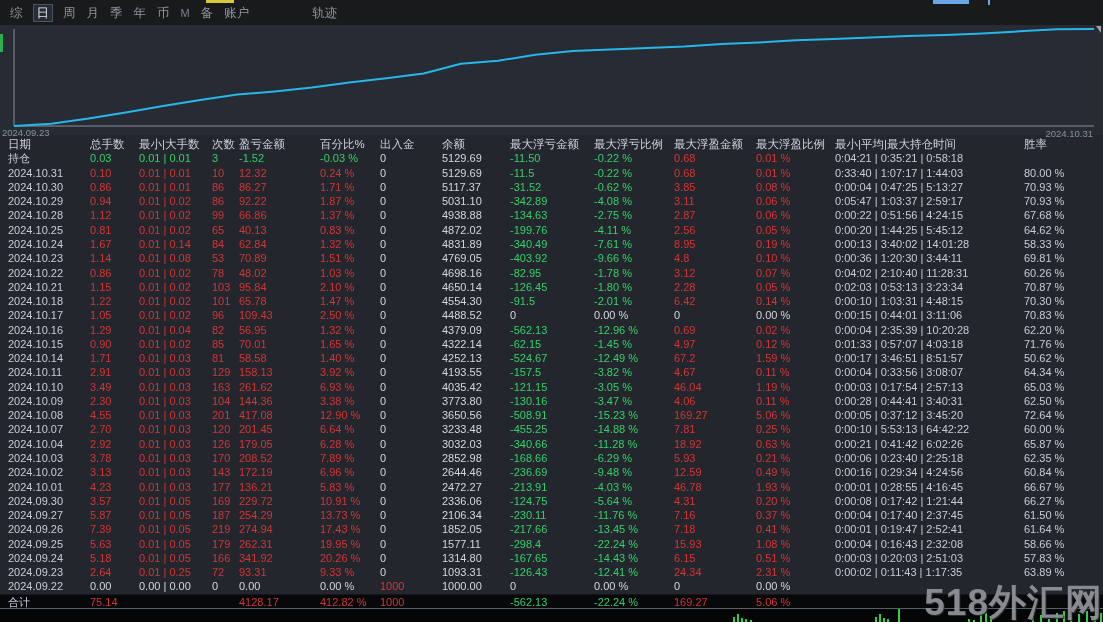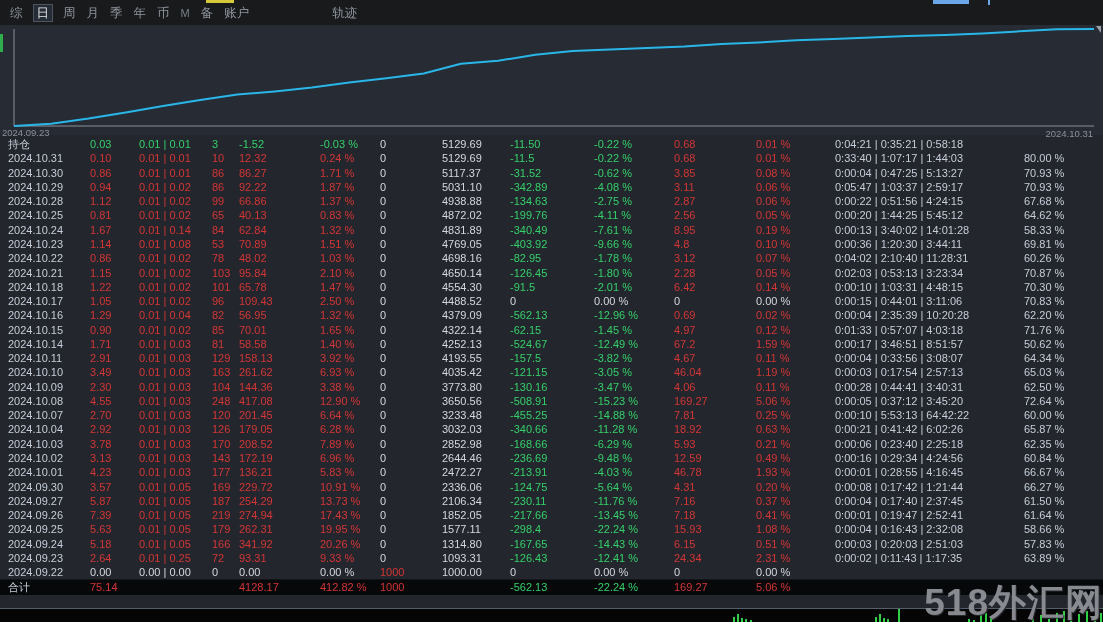--- a/index.html
+++ b/index.html
@@ -54,39 +54,55 @@
       <span class="tab">综</span>
       <span class="tab active">日</span>
       <span class="tab">周</span>
       <span class="tab">月</span>
       <span class="tab">季</span>
       <span class="tab">年</span>
       <span class="tab">币</span>
       <span class="tab small">M</span>
       <span class="tab">备</span>
       <span class="tab">账户</span>
-      <span class="tab" style="margin-left: 72px;">轨迹</span>
+      <span class="tab" style="margin-left: 52px;">轨迹</span>
     </div>
   <div id="frag-yellow" class="frag"></div>
   <div id="frag-blue" class="frag"></div>
   <div id="frag-blue2" class="frag"></div>
 
   <div id="chartpane">
     <div id="greensliver"></div>
     <svg id="chartsvg" width="1103" height="110" viewBox="0 0 1103 110">
       <line x1="14" y1="4" x2="14" y2="101" stroke="#8a8f98" stroke-width="1"></line>
       <line x1="14" y1="101" x2="1094" y2="101" stroke="#8a8f98" stroke-width="1"></line>
       <polyline id="curve" fill="none" stroke="#29b6e8" stroke-width="2" stroke-linejoin="round" points="14.0,101.0 51.2,98.8 88.5,93.6 125.7,87.4 163.0,81.0 200.2,75.0 237.4,69.6 274.7,66.4 311.9,62.4 349.2,57.5 386.4,53.3 423.7,48.5 460.9,38.7 498.1,35.8 535.4,29.7 572.6,26.0 609.9,24.6 647.1,23.0 684.3,21.6 721.6,19.1 758.8,17.5 796.1,15.3 833.3,14.1 870.6,12.5 907.8,11.0 945.0,10.1 982.3,8.5 1019.5,6.3 1056.8,4.3 1094.0,4.0"></polyline>
     </svg>
     <div id="curve-end"></div>
     <div id="lbl-start" class="axis-label">2024.09.23</div>
     <div id="lbl-end" class="axis-label">2024.10.31</div>
   </div>
 
   <div id="table">
+      <div class="tr head">
+        <div class="td ">日期</div>
+        <div class="td ">总手数</div>
+        <div class="td ">最小|大手数</div>
+        <div class="td ">次数</div>
+        <div class="td ">盈亏金额</div>
+        <div class="td ">百分比%</div>
+        <div class="td ">出入金</div>
+        <div class="td ">余额</div>
+        <div class="td ">最大浮亏金额</div>
+        <div class="td ">最大浮亏比例</div>
+        <div class="td ">最大浮盈金额</div>
+        <div class="td ">最大浮盈比例</div>
+        <div class="td ">最小|平均|最大持仓时间</div>
+        <div class="td ">胜率</div>
+      </div>
       <div class="tr ">
         <div class="td datec">持仓</div>
         <div class="td green">0.03</div>
         <div class="td green">0.01 | 0.01</div>
         <div class="td green">3</div>
         <div class="td green">-1.52</div>
         <div class="td green">-0.03 %</div>
         <div class="td white">0</div>
         <div class="td white">5129.69</div>
         <div class="td green">-11.50</div>
@@ -365,21 +381,21 @@
         <div class="td green">-3.47 %</div>
         <div class="td red">4.06</div>
         <div class="td red">0.11 %</div>
         <div class="td datec">0:00:28 | 0:44:41 | 3:40:31</div>
         <div class="td datec">62.50 %</div>
       </div>
       <div class="tr ">
         <div class="td datec">2024.10.08</div>
         <div class="td red">4.55</div>
         <div class="td red">0.01 | 0.03</div>
-        <div class="td red">248</div>
+        <div class="td red">201</div>
         <div class="td red">417.08</div>
         <div class="td red">12.90 %</div>
         <div class="td white">0</div>
         <div class="td white">3650.56</div>
         <div class="td green">-508.91</div>
         <div class="td green">-15.23 %</div>
         <div class="td red">169.27</div>
         <div class="td red">5.06 %</div>
         <div class="td datec">0:00:05 | 0:37:12 | 3:45:20</div>
         <div class="td datec">72.64 %</div>

